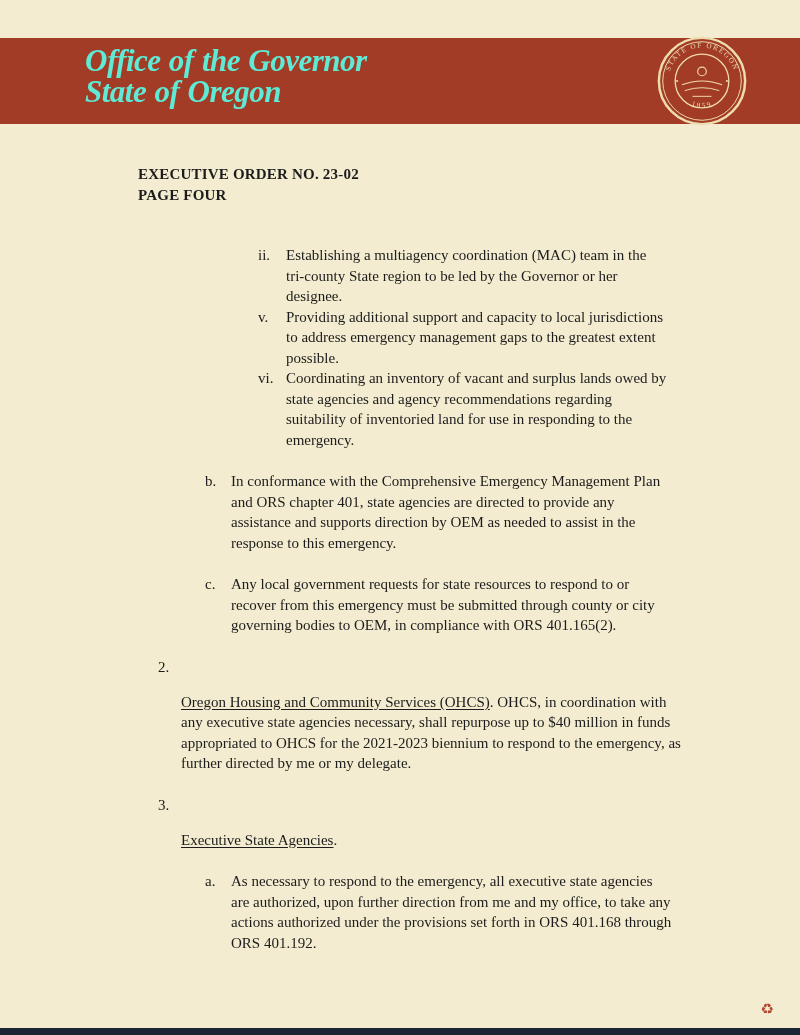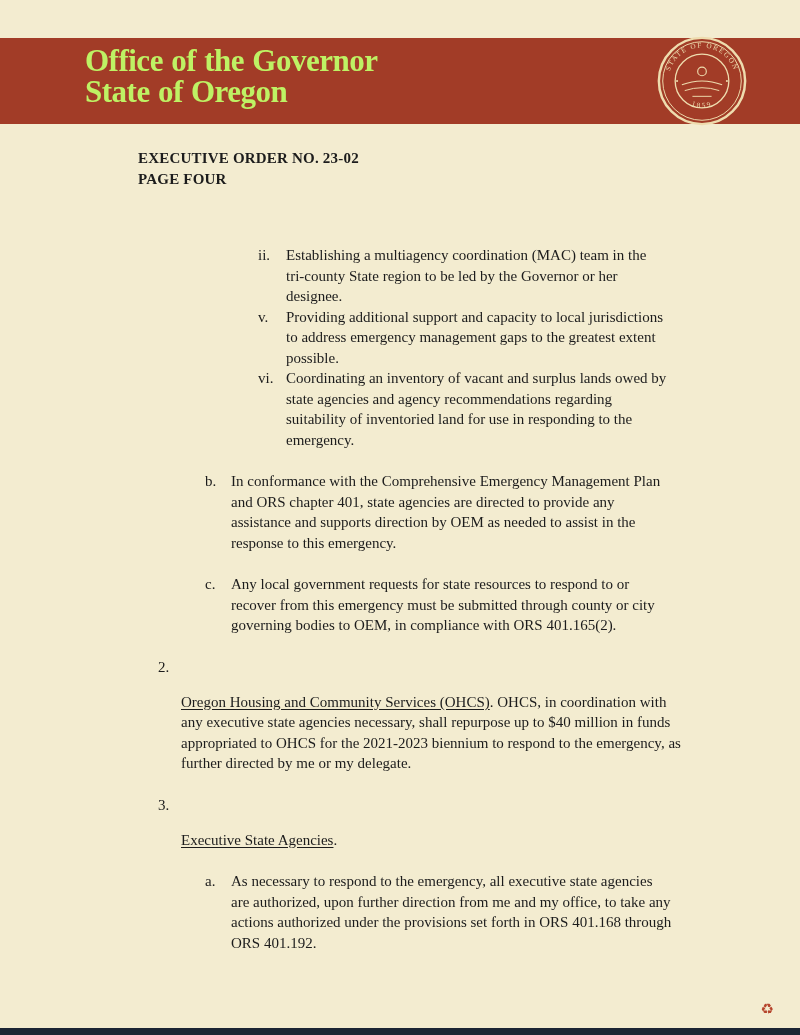--- a/index.html
+++ b/index.html
@@ -11,42 +11,43 @@
     color:#1c1c1c;
     overflow:hidden;
   }
   
   .banner{
     position:absolute;left:0;top:38px;width:800px;height:86px;
     background:#a23c27;
   }
   .banner-text{
     position:absolute;left:85px;top:7px;
-    color:#bef264;
+    color:#5eead4;
     font-weight:bold;
     font-size:31px;line-height:31px;
     letter-spacing:-0.5px;
     word-spacing:1px;
+    font-style:italic;
   }
   .seal{
     position:absolute;right:52px;top:-3px;
     width:92px;height:92px;
   }
   
   .content{
-    position:absolute;left:0;top:148px;width:800px;
+    position:absolute;left:0;top:164px;width:800px;
     font-size:15px;line-height:20.5px;
   }
   .doc-header{
     margin-left:138px;
     font-weight:bold;
     letter-spacing:0.2px;
   }
   .list-item{display:flex;}
-  .roman-list{margin-left:258px;margin-top:56px;}
+  .roman-list{margin-left:258px;margin-top:40px;}
   .roman-list .marker{width:28px;flex:0 0 28px;}
   .roman-list .txt{width:382px;}
   .alpha-1{margin-left:205px;}
   .alpha-1 .marker{width:26px;flex:0 0 26px;}
   .alpha-1 .txt{width:442px;}
   .numbered{margin-left:158px;}
   .numbered .marker{width:23px;flex:0 0 23px;}
   .numbered .txt{width:505px;margin-top:35px;}
   .gap{margin-top:21px;}
   .u{text-decoration:underline;text-underline-offset:2px;}

